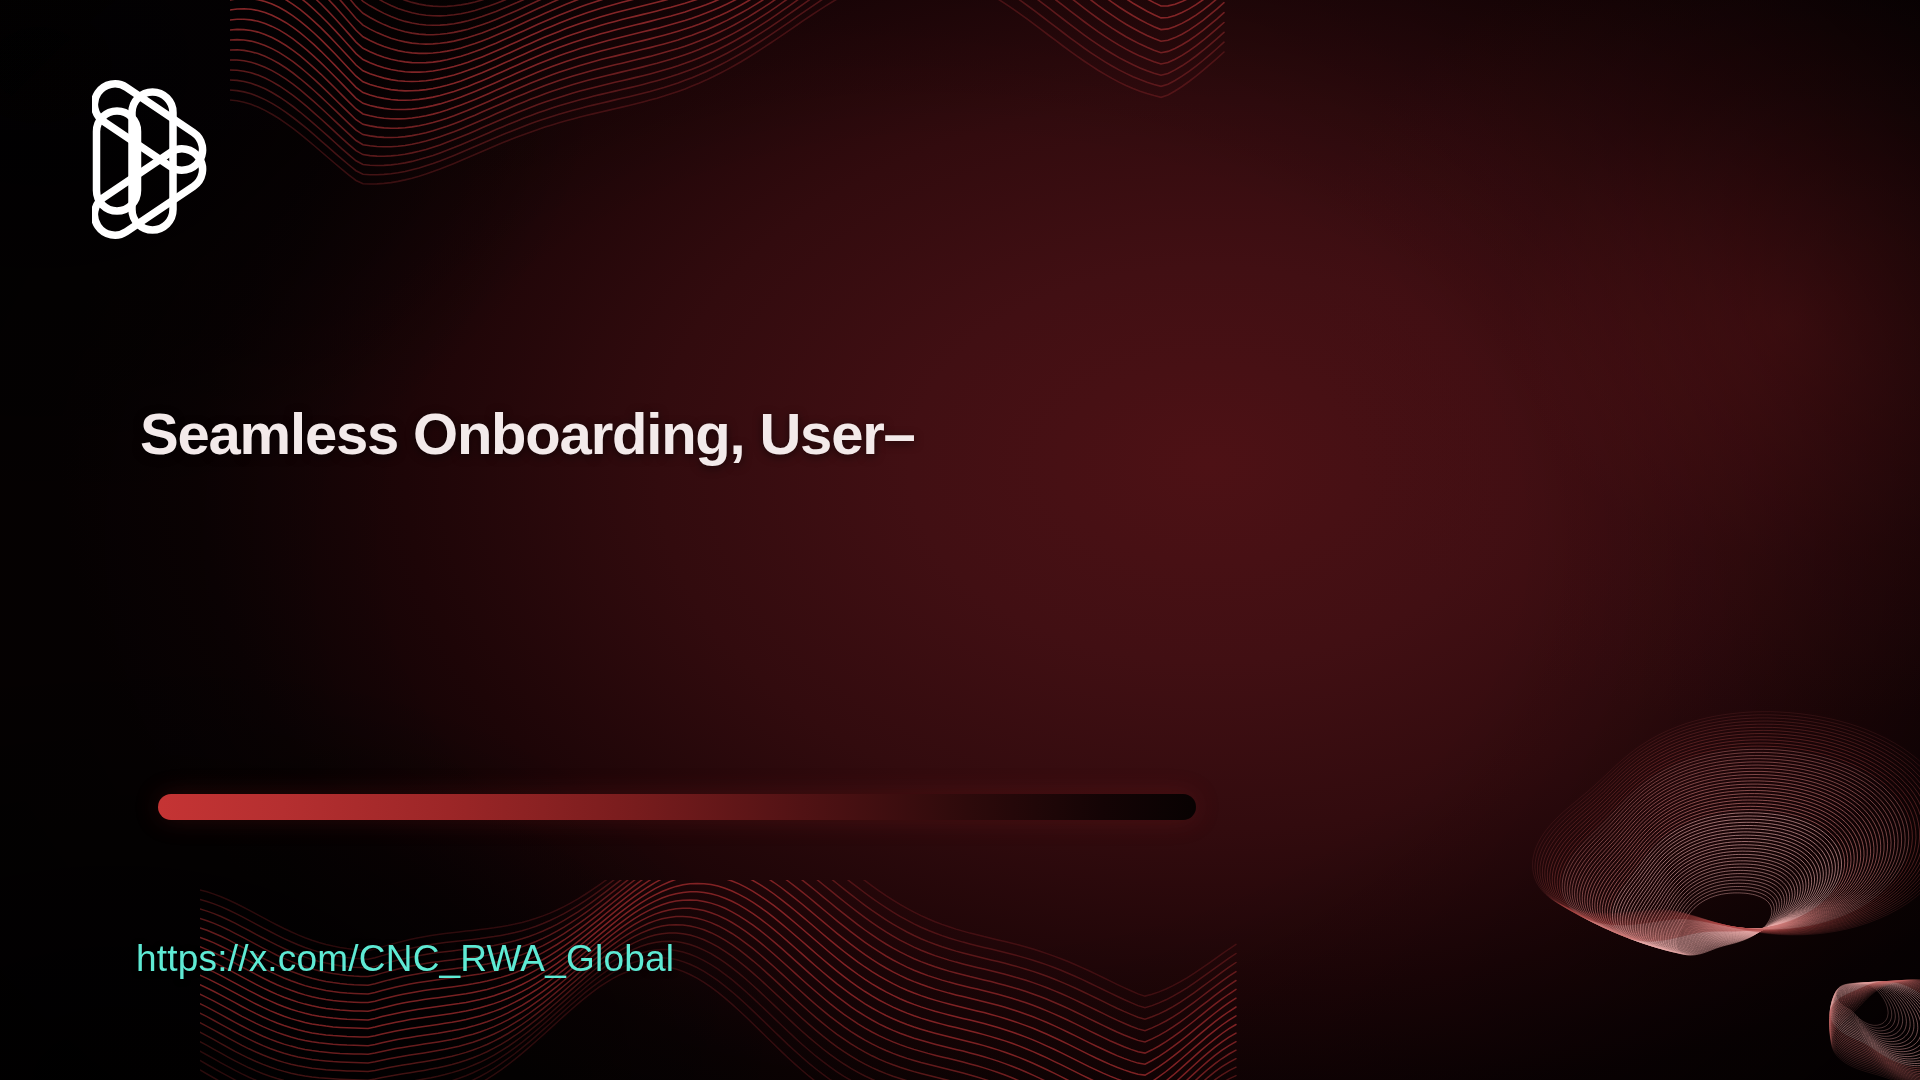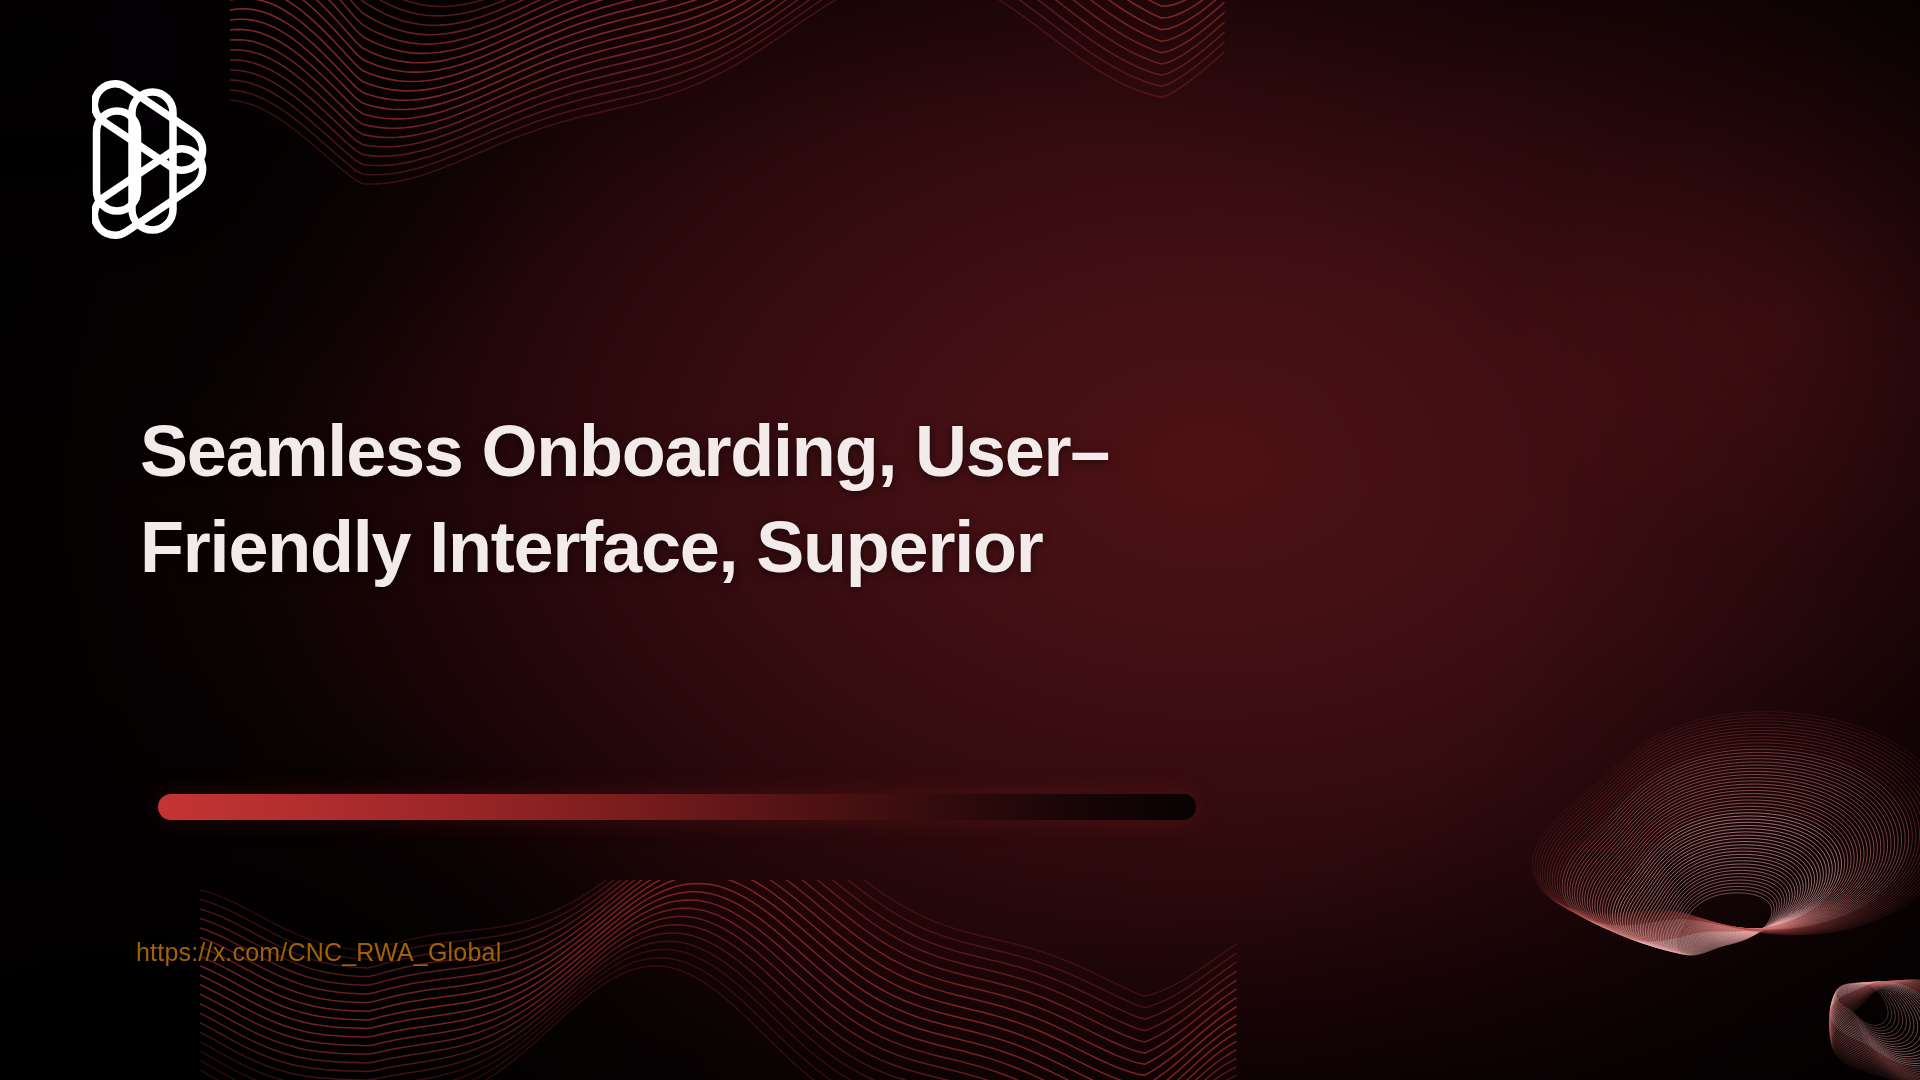--- a/index.html
+++ b/index.html
@@ -101,21 +101,21 @@
     height: 170px;
   }
 
   
   #headline {
     position: absolute;
     left: 140px;
     top: 356px;
     width: 1340px;
     font-weight: 700;
-    font-size: 72px;
+    font-size: 58px;
     line-height: 1.33;
     letter-spacing: -1.2px;
     color: #f3eaea;
     text-shadow: 0 2px 10px rgba(0,0,0,0.55);
   }
   #headline .hl-line { display: block; white-space: nowrap; }
 
   
   #accent-rule {
     position: absolute;
@@ -134,24 +134,24 @@
       #140405 91%,
       #080202 100%);
     box-shadow: 0 0 26px rgba(170,36,36,0.22);
   }
 
   
   #url-text {
     position: absolute;
     left: 136px;
     top: 938px;
-    font-size: 25px;
+    font-size: 37px;
     font-weight: 400;
     letter-spacing: 0.2px;
-    color: #a16207;
+    color: #5eead4;
     text-shadow: 0 1px 6px rgba(0,0,0,0.7);
   }
 </style>
 </head>
 <body>
 
 <div id="banner">
 
   <div class="bg-base"></div>
   <div class="bg-glow-main"></div>
@@ -325,20 +325,19 @@
       <rect x="40" y="18" width="41" height="138" rx="20.5" ry="20.5"></rect>
 
       <rect x="36" y="-8" width="41" height="122" rx="20.5" ry="20.5" transform="rotate(-56 56.5 53)"></rect>
 
       <rect x="36" y="57" width="41" height="122" rx="20.5" ry="20.5" transform="rotate(56 56.5 118)"></rect>
     </g>
   </svg>
 
   <h1 id="headline">
     <span class="hl-line">Seamless Onboarding, User–</span>
-    <span class="hl-line">Friendly Interface, Superior</span>
   </h1>
 
   <div id="accent-rule"></div>
 
   <div id="url-text">https://x.com/CNC_RWA_Global</div>
 
 </div>
 
 </body></html>

